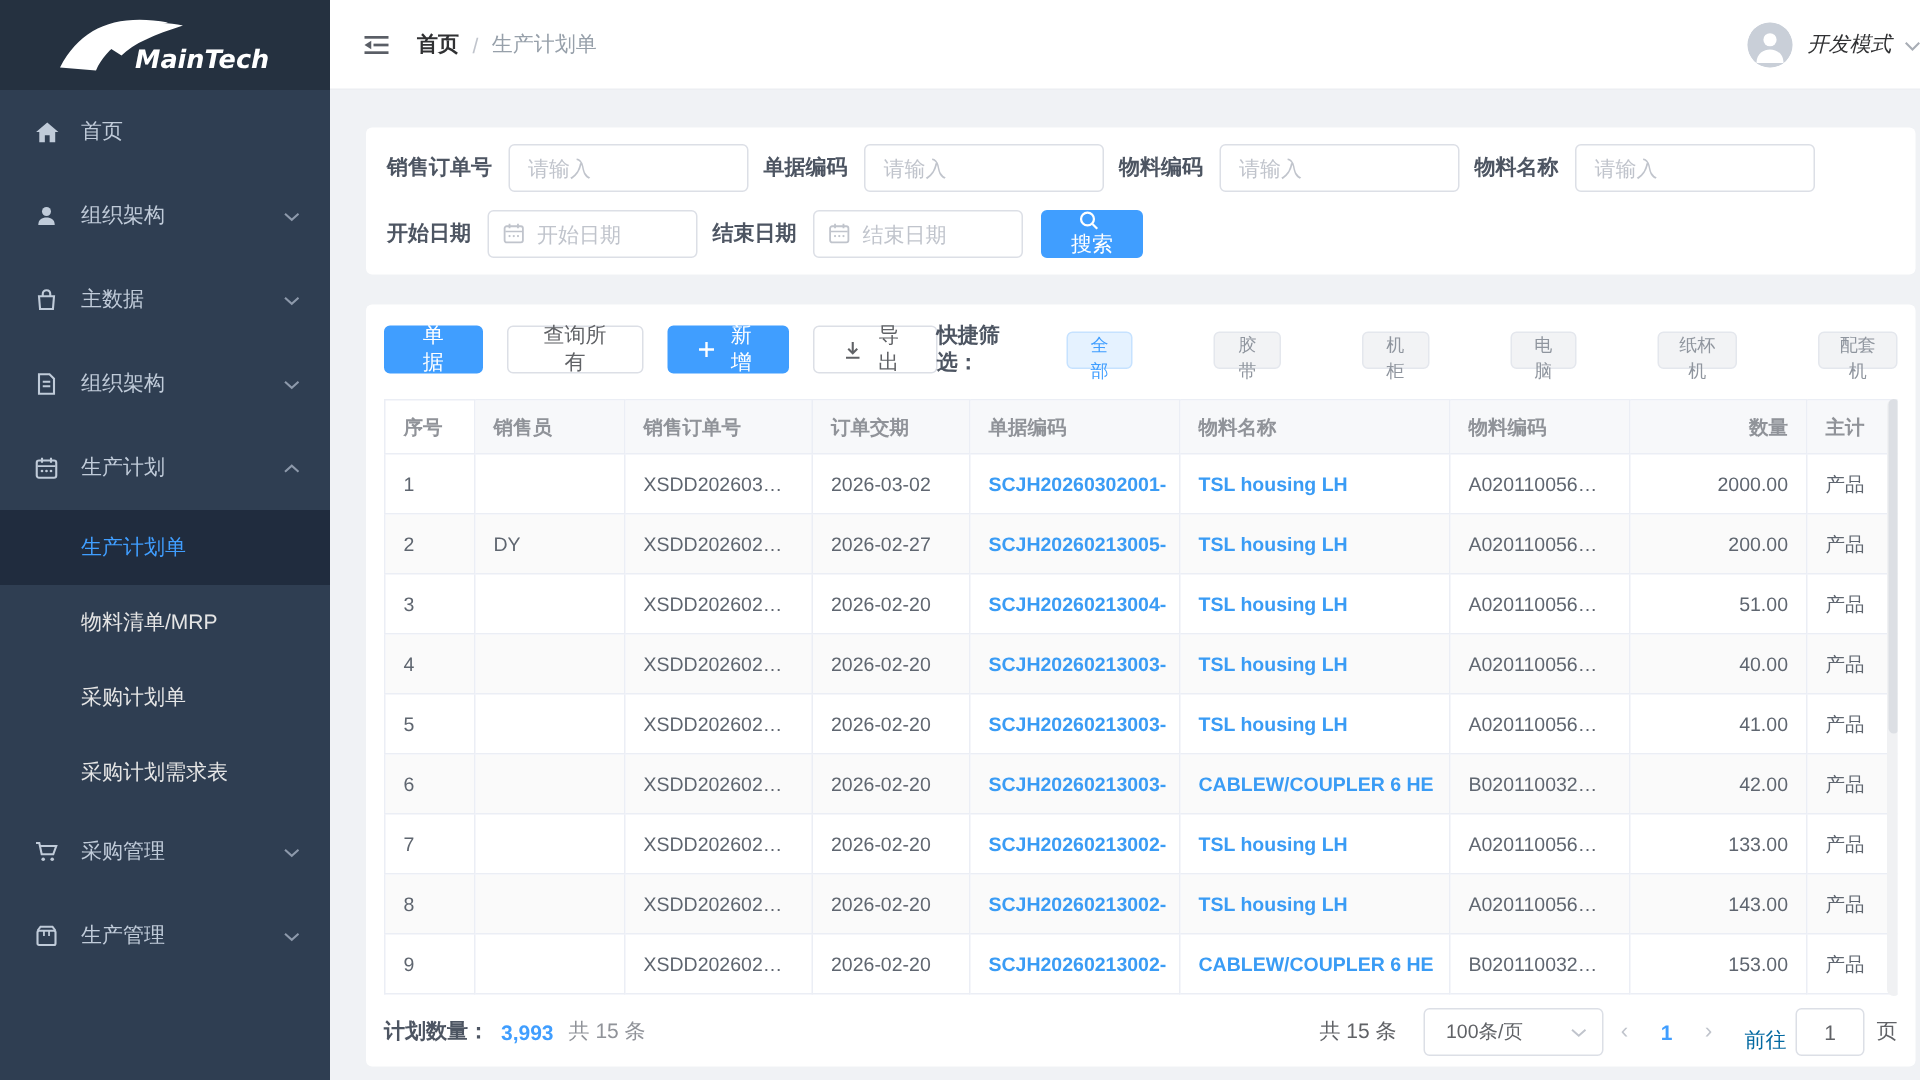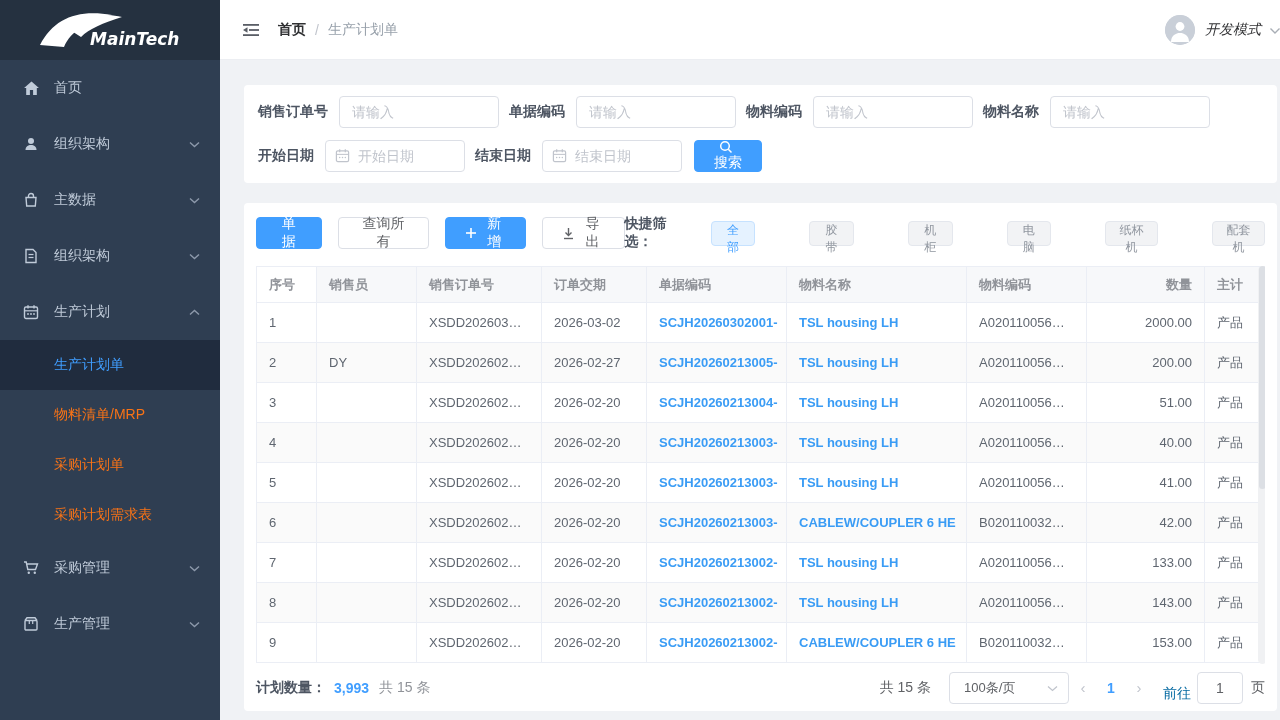--- a/index.html
+++ b/index.html
@@ -9,21 +9,21 @@
 
   
   .sidebar { width:220px; min-width:220px; background:#2f3e52; height:720px; display:flex; flex-direction:column; }
   .logo-block { height:60px; background:#253140; display:flex; align-items:center; justify-content:center; }
   .menu { flex:1; overflow:hidden; }
   .menu-item { height:56px; display:flex; align-items:center; padding:0 20px 0 22px; color:#c0cbd9; cursor:pointer; }
   .mi-icon { width:18px; height:18px; margin-right:14px; display:flex; align-items:center; justify-content:center; }
   .mi-icon svg { display:block; }
   .mi-label { font-size:14px; }
   .mi-caret { margin-left:auto; display:flex; align-items:center; }
-  .submenu-item { height:50px; display:flex; align-items:center; padding-left:54px; color:#f97316; font-size:14px; cursor:pointer; }
+  .submenu-item { height:50px; display:flex; align-items:center; padding-left:54px; color:#e5e5e5; font-size:14px; cursor:pointer; }
   .submenu-item.active { background:#202c3e; color:#409eff; }
 
   
   .main { flex:1; display:flex; flex-direction:column; background:#f0f2f5; }
   .topbar { height:60px; background:#fff; display:flex; align-items:center; padding:0 20px; border-bottom:1px solid #eceef2; }
   .hamburger { width:22px; height:22px; display:flex; align-items:center; justify-content:center; cursor:pointer; }
   .breadcrumb { display:flex; align-items:center; margin-left:16px; font-size:14px; }
   .bc-home { color:#303133; font-weight:bold; cursor:pointer; }
   .bc-sep { color:#c0c4cc; margin:0 9px; }
   .bc-current { color:#97a0aa; }

